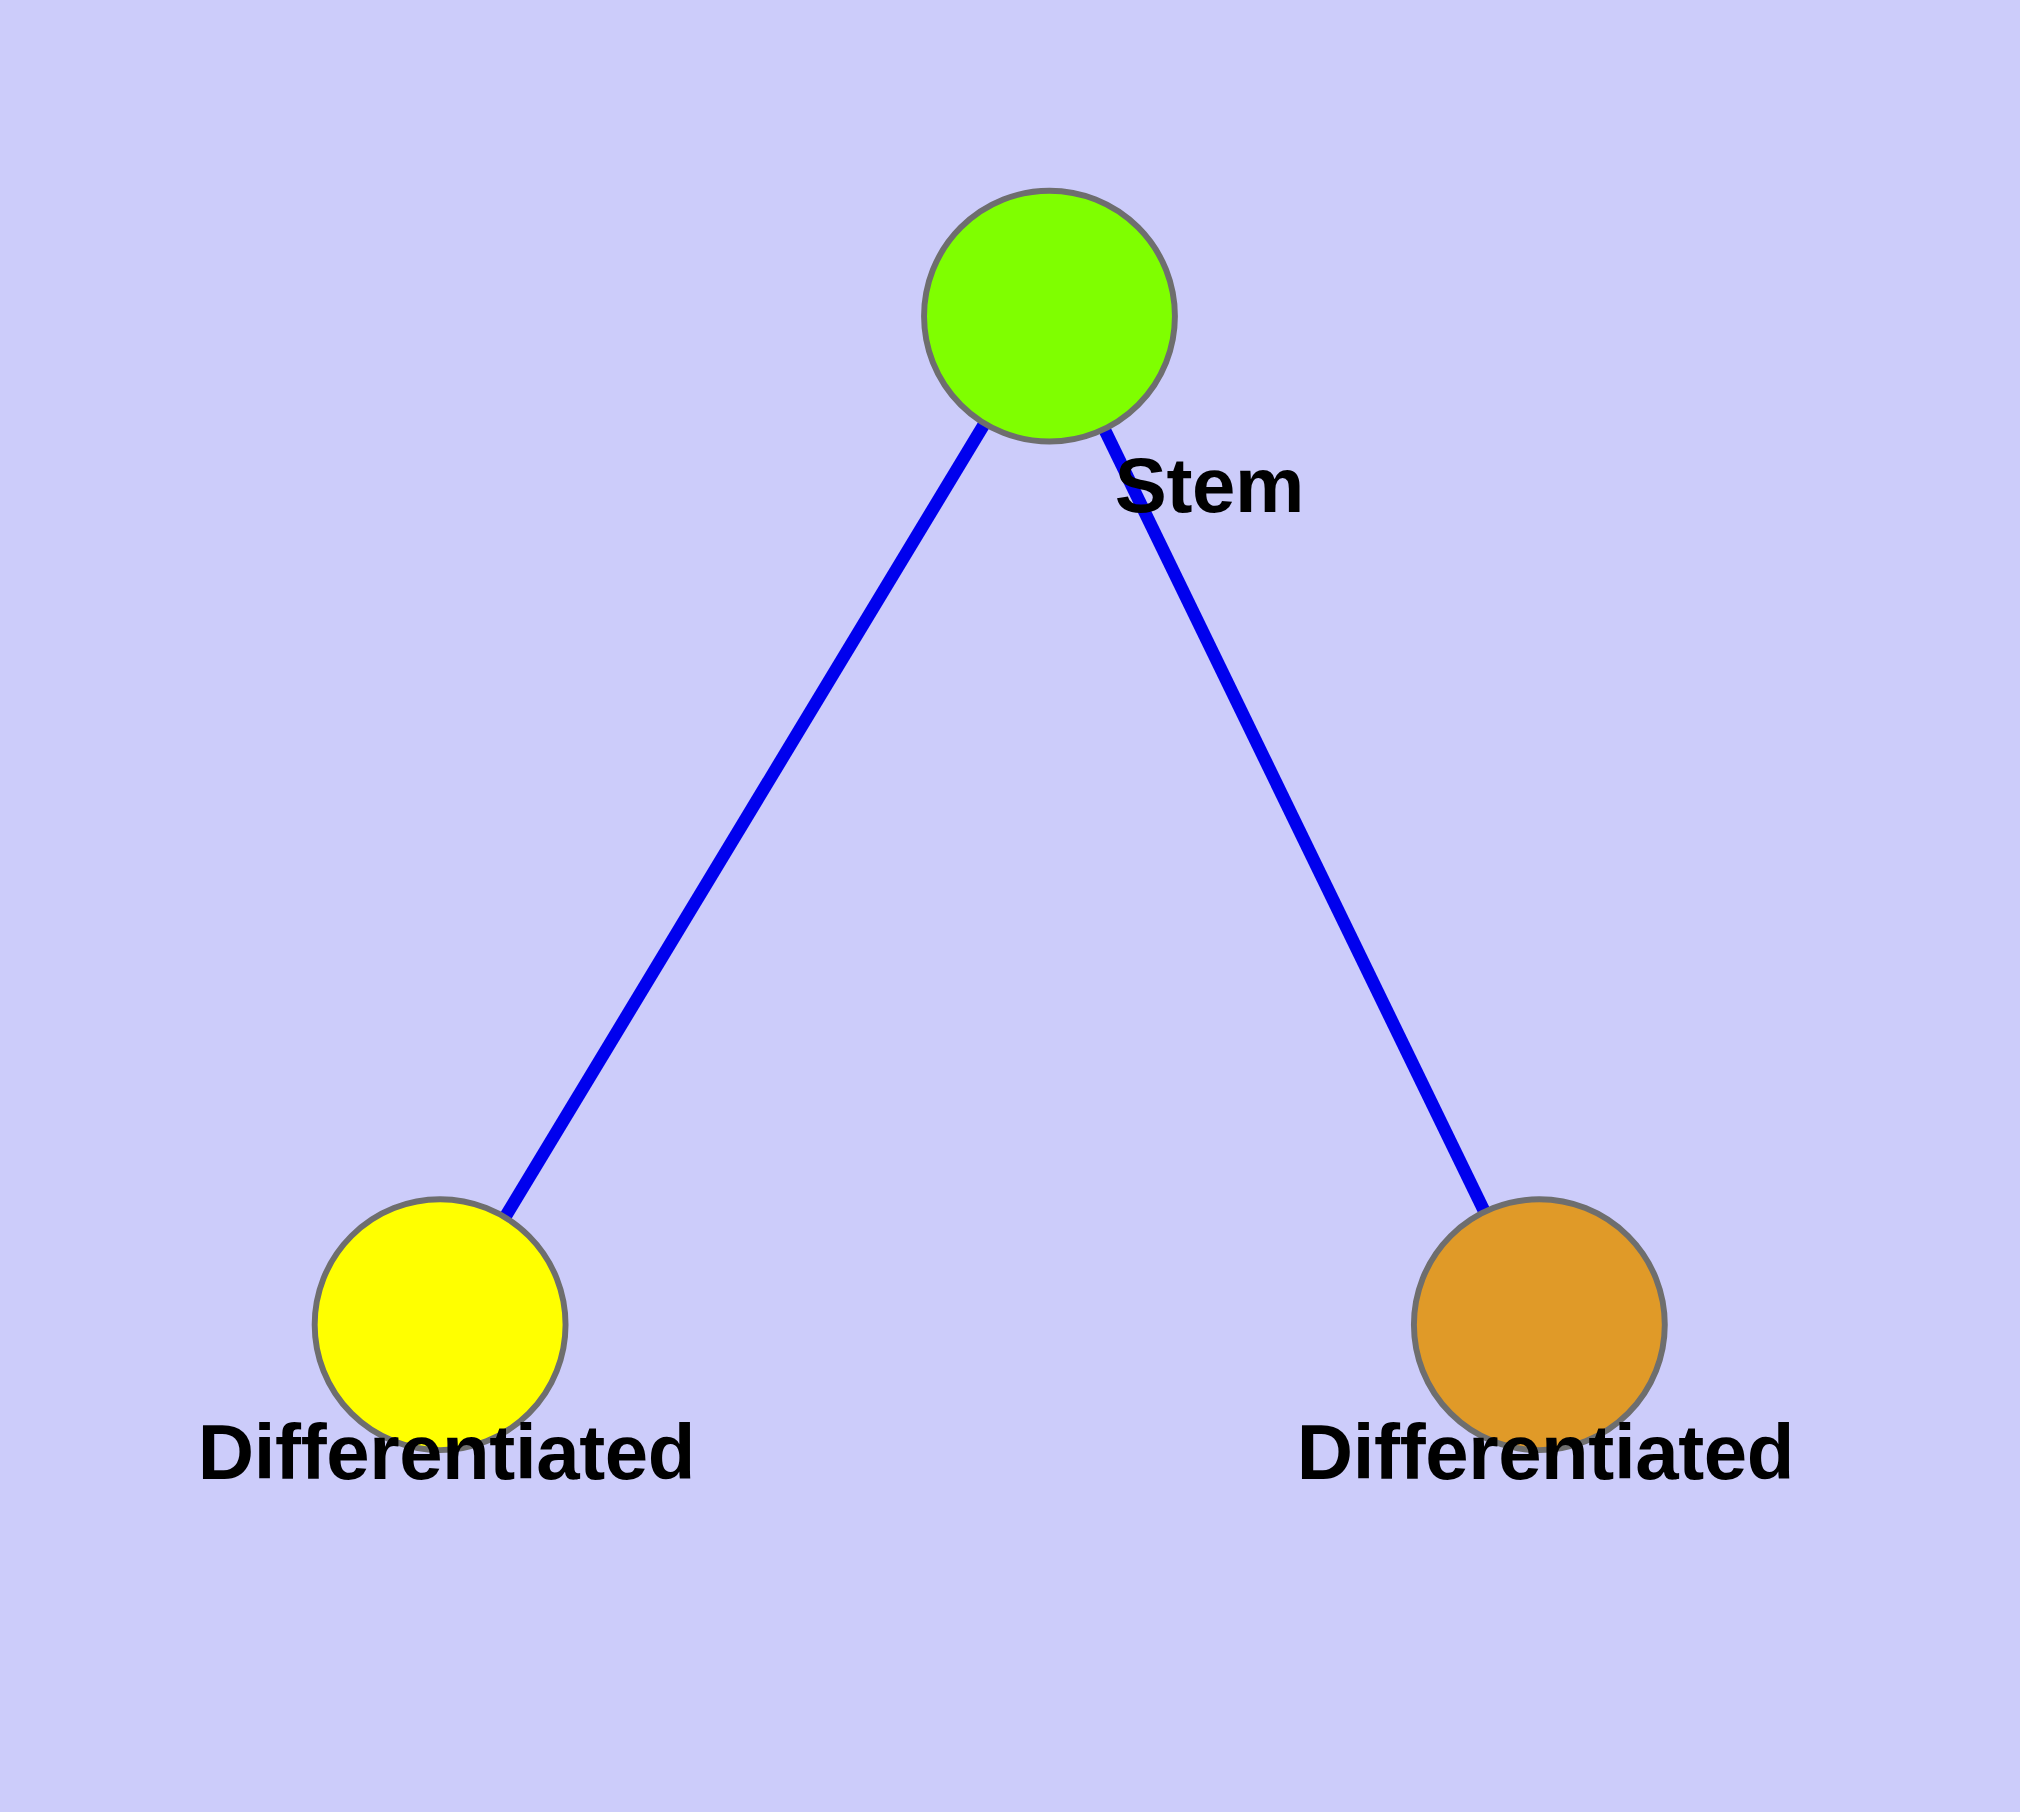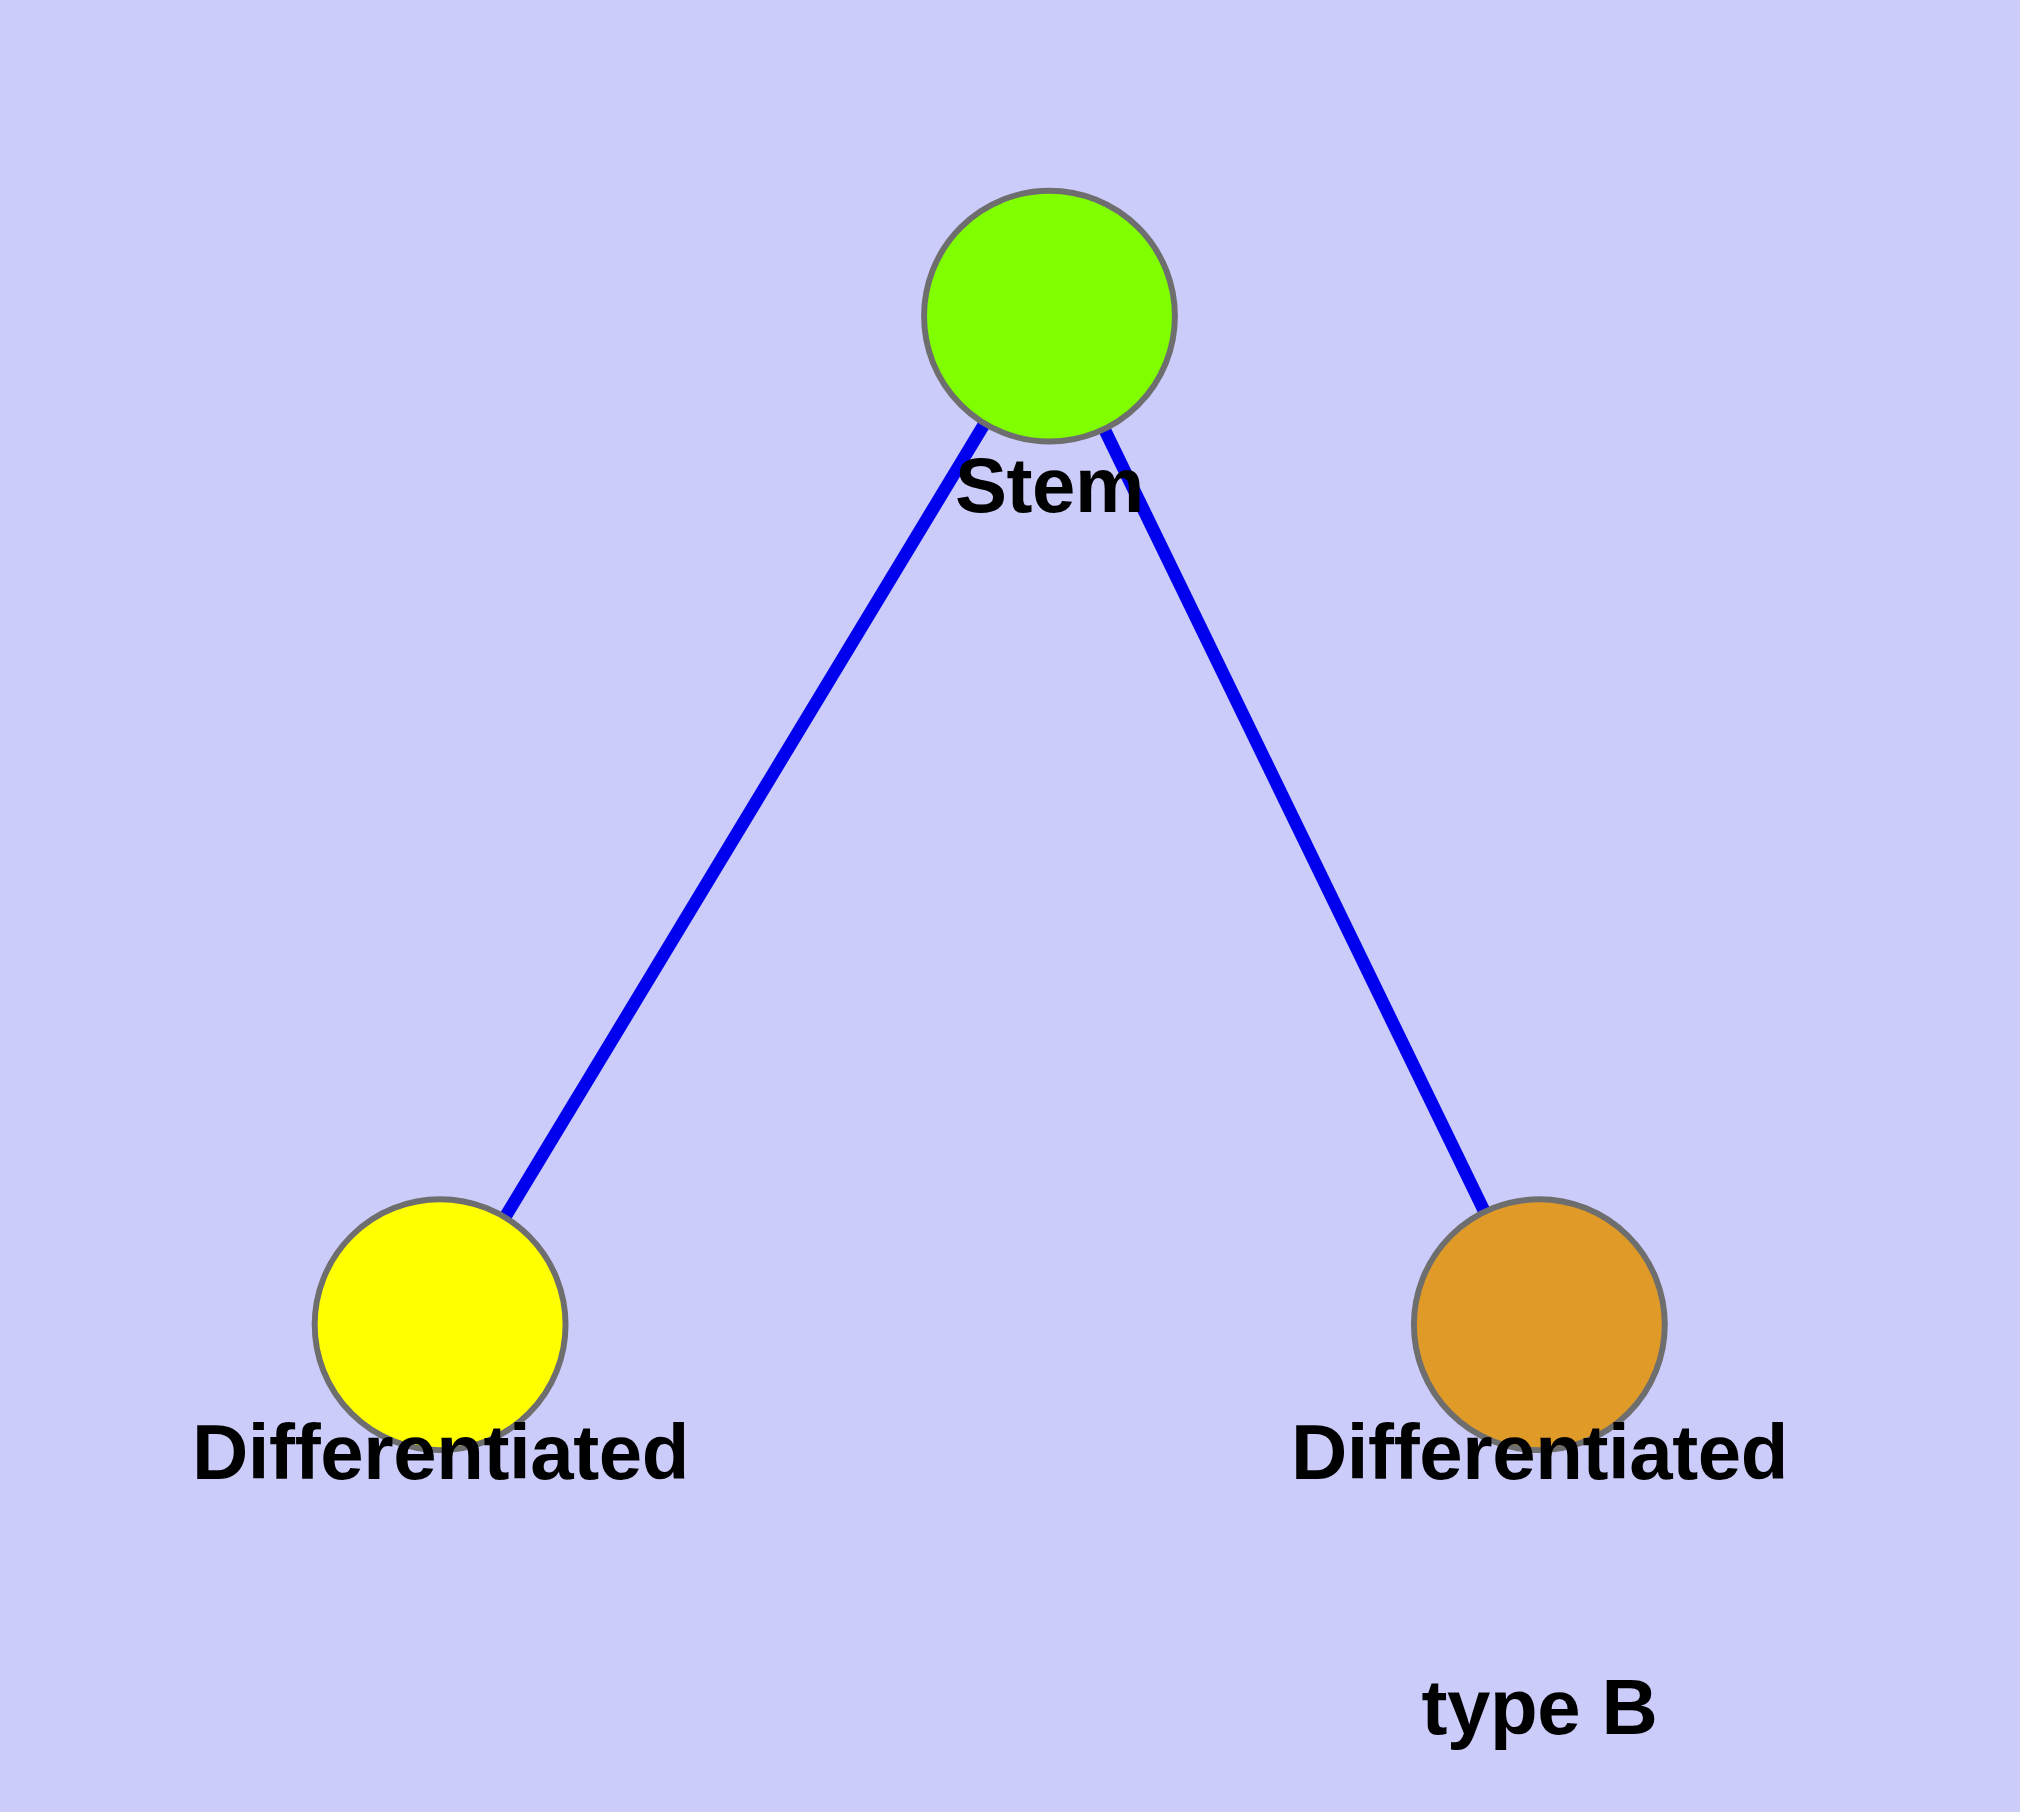--- a/index.html
+++ b/index.html
@@ -17,21 +17,21 @@
   }
   #graph-svg {
     position: absolute;
     top: 0;
     left: 0;
     width: 2021px;
     height: 1812px;
   }
   .node-label {
     position: absolute;
-    text-align: center;
+    text-align: right;
     color: #000000;
     font-family: "Liberation Sans", sans-serif;
     font-weight: bold;
     font-size: 78px;
     line-height: 85px;
     white-space: pre;
     pointer-events: none;
     letter-spacing: -0.4px;
   }
 </style>
@@ -55,17 +55,16 @@
   <div class="node-label" style="left: 795px; top: 273px; width: 509px;">
     <div>Stem</div>
   </div>
 
   <div class="node-label" style="left: 186px; top: 1240px; width: 509px;">
     <div>Differentiated</div>
   </div>
 
   <div class="node-label" style="left: 1285px; top: 1240px; width: 509px;">
     <div>Differentiated</div>
-    <div>type B</div>
   </div>
 
 </div>
 
 
 </body></html>

